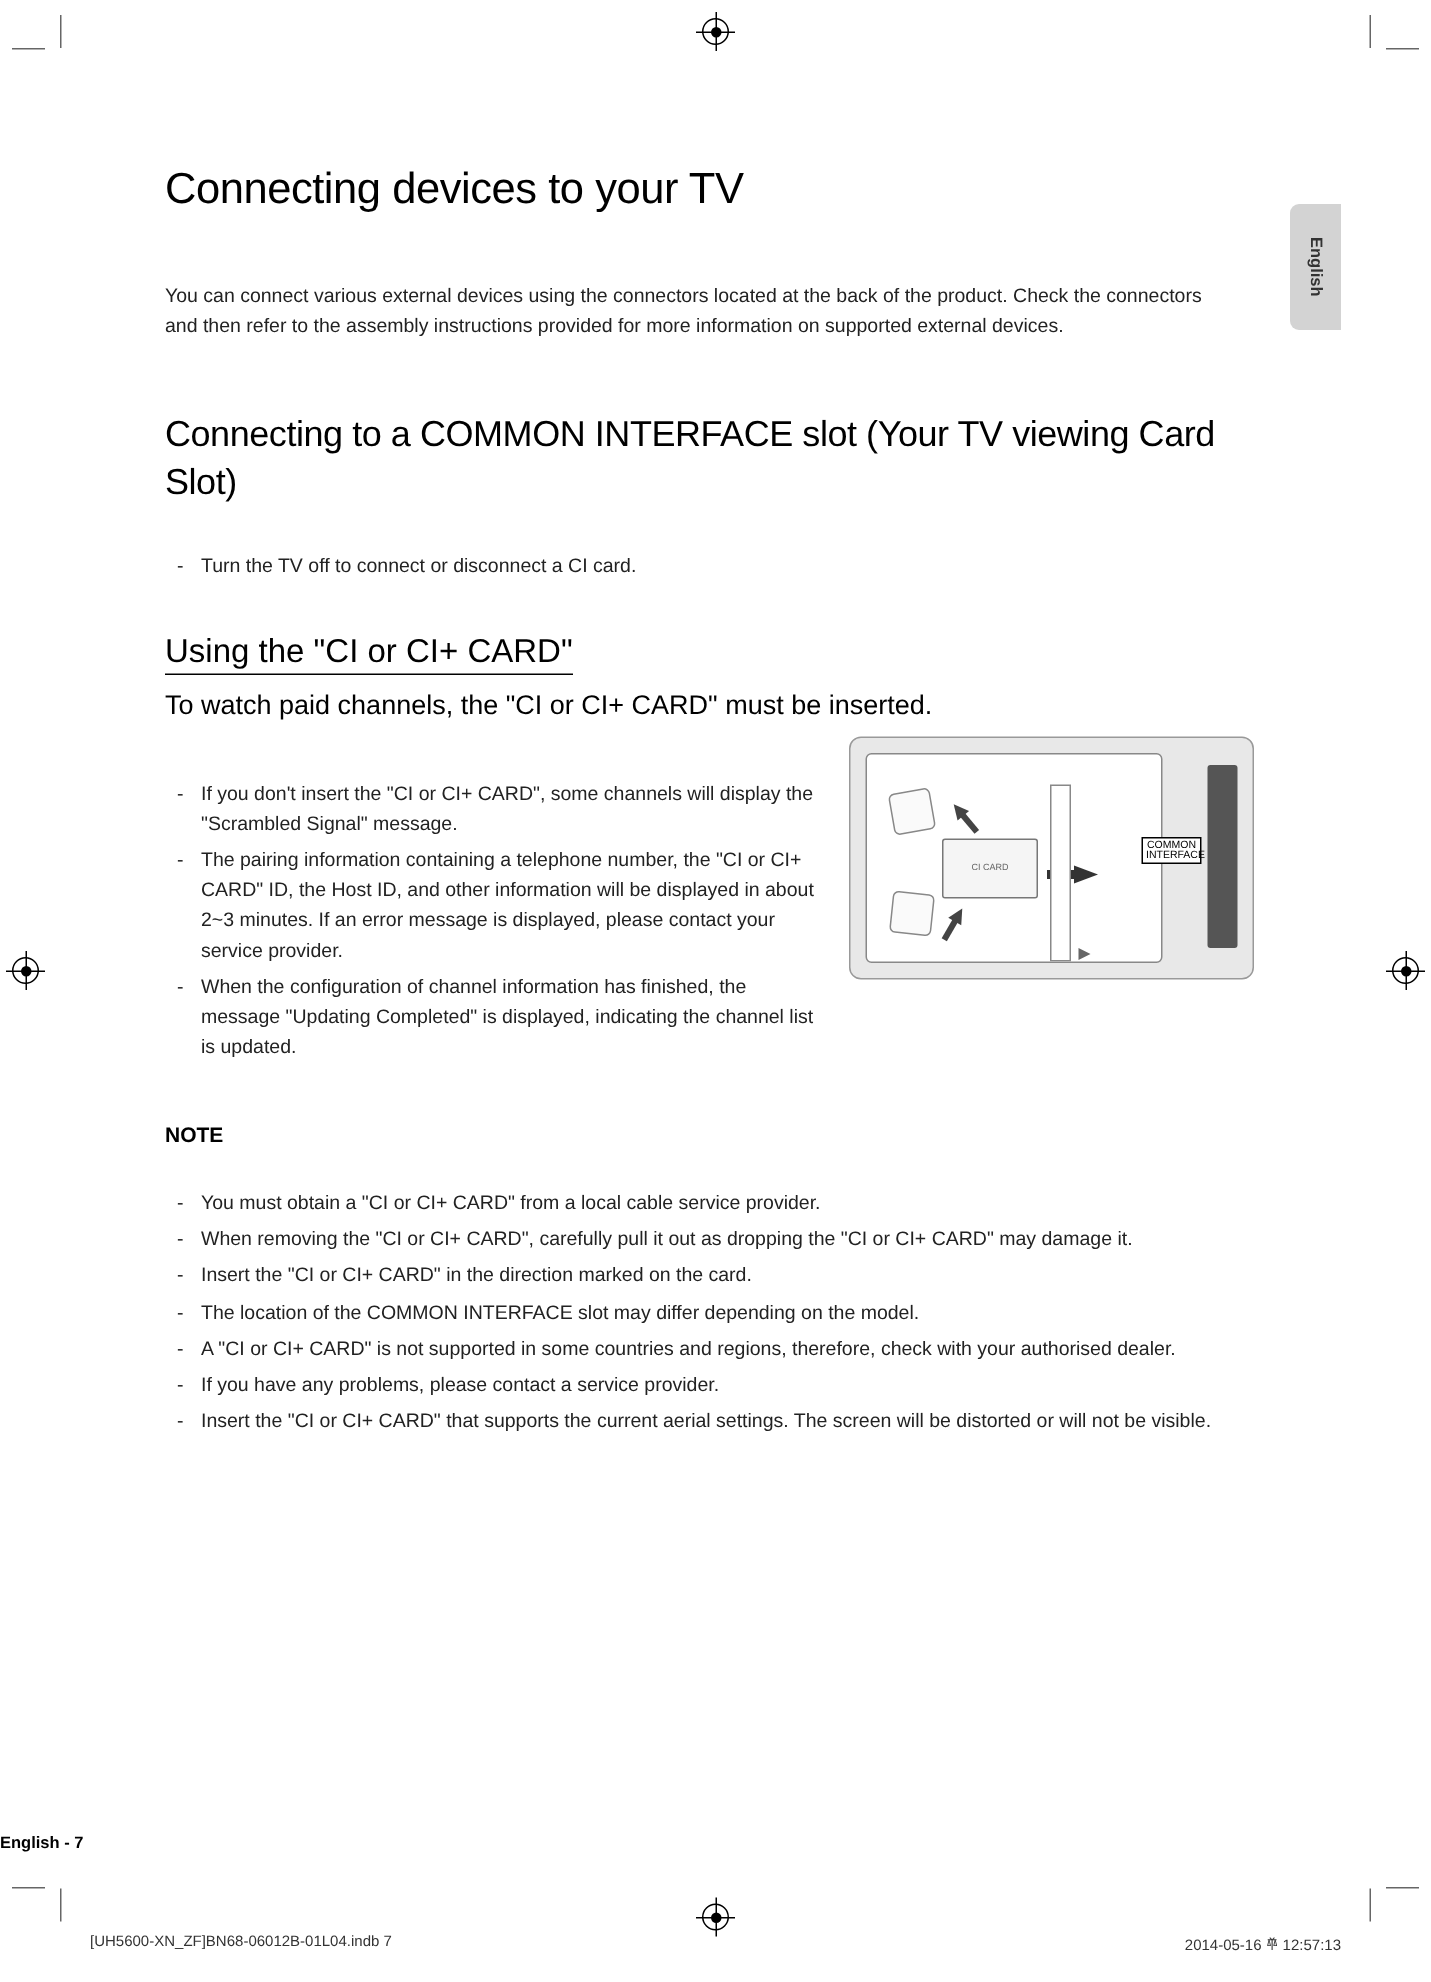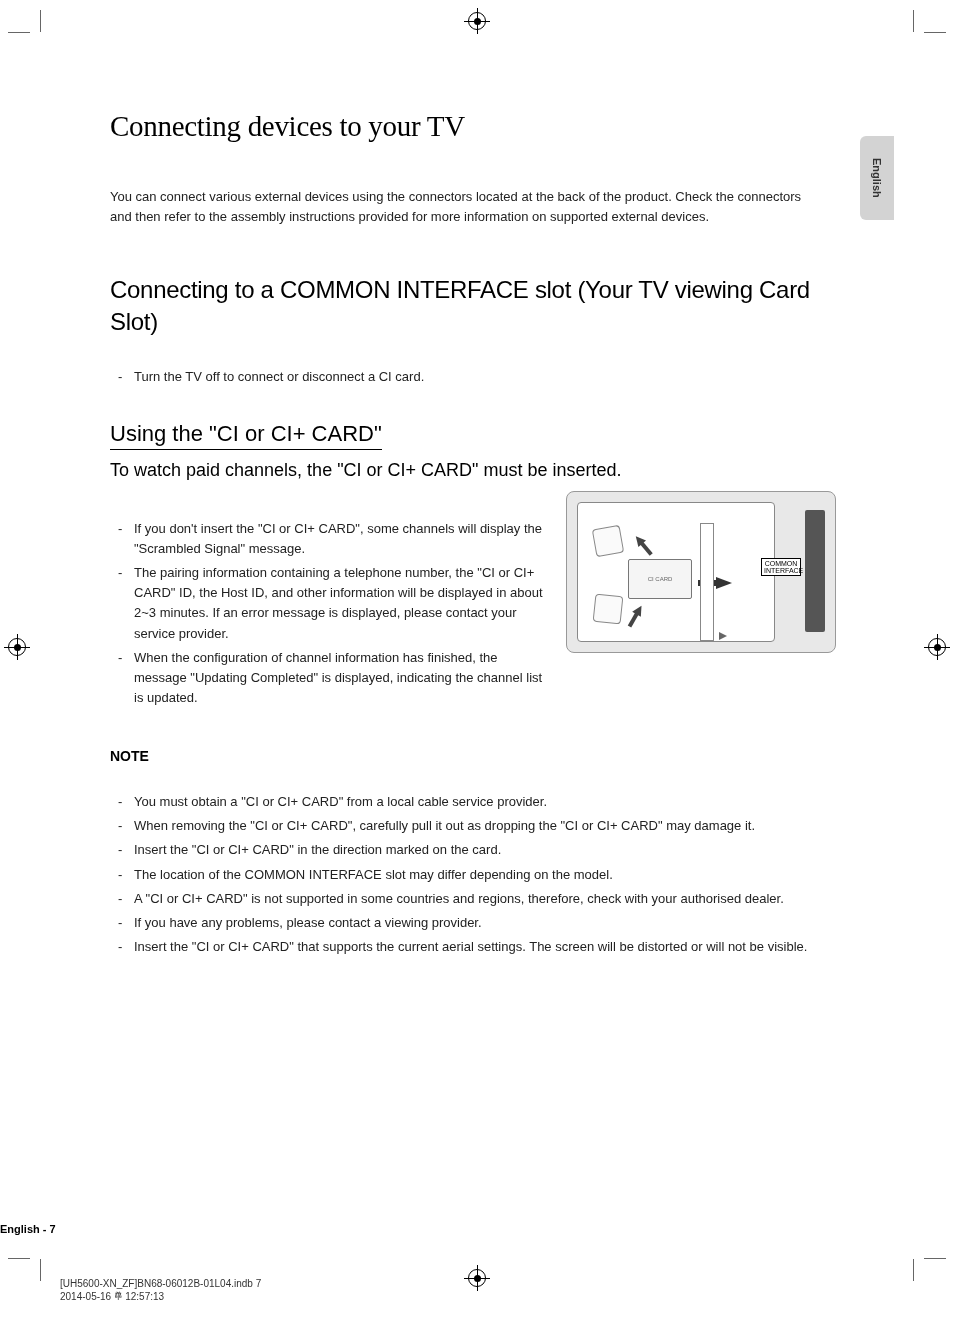--- a/index.html
+++ b/index.html
@@ -47,21 +47,21 @@
       border-top-left-radius: 6px;
       border-bottom-left-radius: 6px;
       display: flex; align-items: center; justify-content: center;
     }
     .lang-tab span {
       writing-mode: vertical-rl;
       font-size: 11px;
       font-weight: bold;
       color: #333;
     }
-    h1 { font-size: 29px; font-weight: normal; margin-bottom: 14px; letter-spacing: -0.3px; font-family: Liberation Serif, serif; }
+    h1 { font-size: 29px; font-weight: normal; margin-bottom: 14px; letter-spacing: -0.3px; }
     .intro { font-size: 13px; line-height: 1.5; color: #222; margin-bottom: 48px; max-width: 700px; margin-top: 44px; }
     h2.sec2 { font-size: 24px; font-weight: normal; margin-bottom: 12px; line-height: 1.35; max-width: 730px; letter-spacing:-0.3px;}
     .dash-list { list-style: none; padding-left: 8px; margin-top: 28px; }
     .dash-list li { font-size: 13px; line-height: 1.55; color: #222; position: relative; padding-left: 16px; margin-bottom: 4px; }
     .dash-list li::before { content: "-"; position: absolute; left: 0; color: #222; }
     h3.sub {
       font-size: 22px; font-weight: normal; margin-top: 30px; margin-bottom: 10px;
       border-bottom: 1px solid #000; display: inline-block; padding-bottom: 2px;
     }
     .sub-intro { font-size: 18px; margin-bottom: 10px; }
@@ -108,21 +108,21 @@
     .fig-ar-up { position:absolute; left:56px; top:32px; width:0;height:0; border-left:5px solid transparent; border-right:5px solid transparent; border-bottom:10px solid #444; transform: rotate(-40deg);}
     .fig-ar-up::after{content:"";position:absolute;left:-2px;top:8px;width:4px;height:16px;background:#444;}
     .fig-ar-dn { position:absolute; left:56px; bottom:26px; width:0;height:0; border-left:5px solid transparent; border-right:5px solid transparent; border-top:10px solid #444; transform: rotate(210deg);}
     .fig-ar-dn::after{content:"";position:absolute;left:-2px;bottom:8px;width:4px;height:16px;background:#444;}
     .fig-card-arrow { position:absolute; left:90px; top:72px; width:0;height:0; border-top:4px solid transparent; border-bottom:4px solid transparent; border-left:8px solid #666;}
 
     h4.note { font-size: 14px; font-weight: bold; margin-top: 36px; margin-bottom: 8px; }
     .footer-page { position: absolute; bottom: 86px; width: 100%; text-align: left; font-size: 11px; font-weight: bold; }
     .print-footer {
       position: absolute; bottom: 18px; left: 60px; right: 60px;
-      display: flex; justify-content: space-between; font-size: 10px; color: #333; flex-direction: column;
+      display: flex; justify-content: space-between; font-size: 10px; color: #333;
     }
   </style>
 </head>
 <body>
 
 <div class="cm-top-l"></div>
 <div class="cm-top-r"></div>
 <div class="cm-bot-l"></div>
 <div class="cm-bot-r"></div>
 <div class="cm-left-t"></div>
@@ -187,21 +187,21 @@
     </div>
   </div>
 
   <h4 class="note">NOTE</h4>
   <ul class="dash-list">
     <li>You must obtain a "CI or CI+ CARD" from a local cable service provider.</li>
     <li>When removing the "CI or CI+ CARD", carefully pull it out as dropping the "CI or CI+ CARD" may damage it.</li>
     <li>Insert the "CI or CI+ CARD" in the direction marked on the card.</li>
     <li>The location of the COMMON INTERFACE slot may differ depending on the model.</li>
     <li>A "CI or CI+ CARD" is not supported in some countries and regions, therefore, check with your authorised dealer.</li>
-    <li>If you have any problems, please contact a viewing provider.</li>
+    <li>If you have any problems, please contact a service provider.</li>
     <li>Insert the "CI or CI+ CARD" that supports the current aerial settings. The screen will be distorted or will not be visible.</li>
   </ul>
 
 </div>
 
 <div class="footer-page">English - 7</div>
 
 <div class="print-footer">
   <span>[UH5600-XN_ZF]BN68-06012B-01L04.indb   7</span>
   <span>2014-05-16   𐄷 12:57:13</span>

